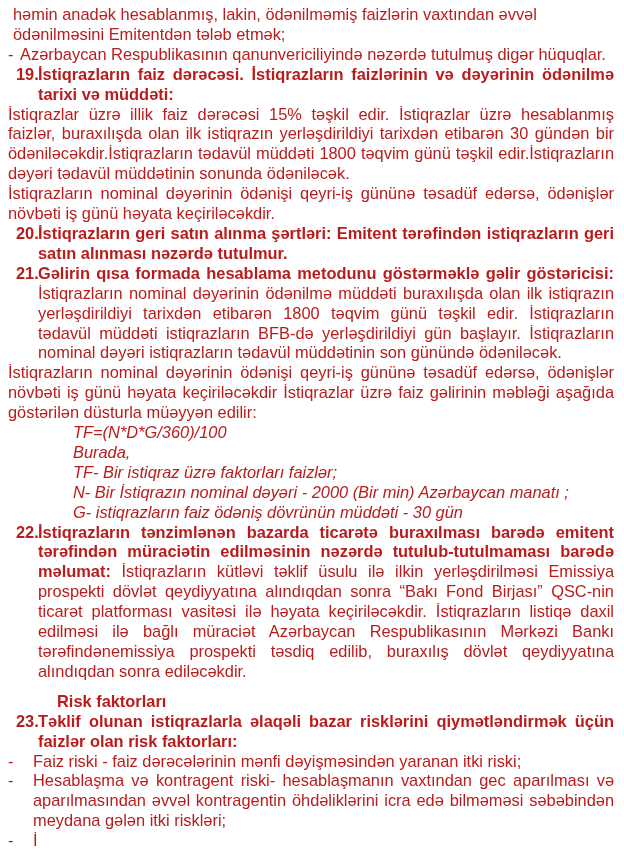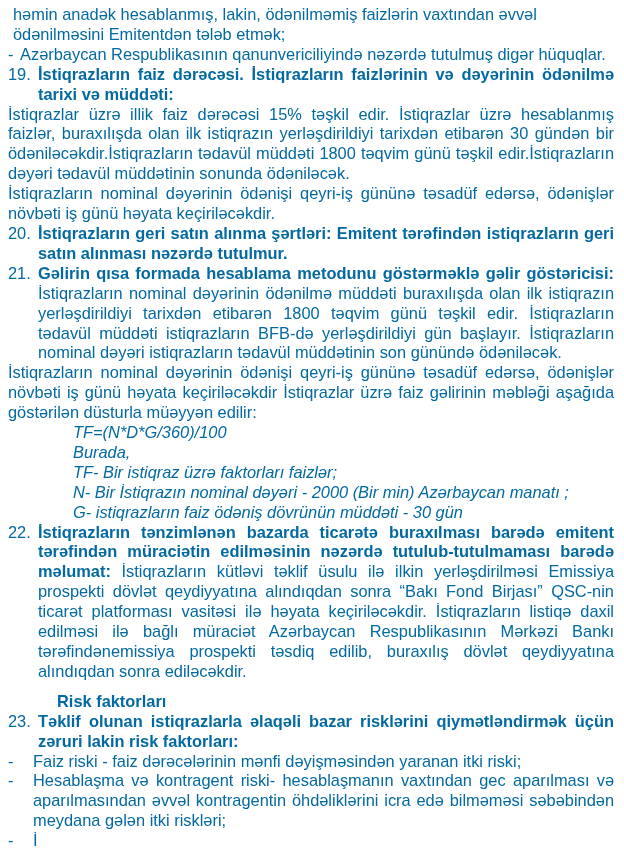--- a/index.html
+++ b/index.html
@@ -2,32 +2,32 @@
 <html><head>
 <meta charset="utf-8">
 <style>
   * { margin:0; padding:0; box-sizing:border-box; }
   html,body { background:#ffffff; }
   .page {
     position:relative;
     width:624px; height:867px;
     overflow:hidden;
     background:#ffffff;
-    color:#0369a1;
+    color:#b91c1c;
     font-family:"Liberation Sans","DejaVu Sans",sans-serif;
     font-size:16.4px;
     line-height:19.9px;
     padding:5px 10px 0 8px;
   }
   .j { text-align:justify; }
   .pre { white-space:pre-line; }
   .b { font-weight:bold; }
   .cont { padding-left:5px; }
   .num-item { position:relative; padding-left:30px; }
-  .num { position:absolute; left:0; top:0; font-weight:normal; }
+  .num { position:absolute; left:8px; top:0; font-weight:bold; }
   .dash-item { position:relative; padding-left:25px; }
   .dash-item.narrow { padding-left:12px; }
   .dash { position:absolute; left:0; top:0; }
   .formula-line { padding-left:65px;font-style:italic; }
   .risk-head { font-weight:bold; padding-left:49px; margin-top:10px; }
 </style>
 </head>
 <body>
 
 <div class="page">
@@ -69,21 +69,21 @@
   <div class="num-item j">
     <span class="num">22.</span>
     <span class="b">İstiqrazların tənzimlənən bazarda ticarətə buraxılması barədə emitent tərəfindən müraciətin edilməsinin nəzərdə tutulub-tutulmaması barədə məlumat:</span>
     <span>İstiqrazların kütləvi təklif üsulu ilə ilkin yerləşdirilməsi Emissiya prospekti dövlət qeydiyyatına alındıqdan sonra “Bakı Fond Birjası” QSC-nin ticarət platforması vasitəsi ilə həyata keçiriləcəkdir. İstiqrazların listiqə daxil edilməsi ilə bağlı müraciət Azərbaycan Respublikasının Mərkəzi Bankı tərəfindənemissiya prospekti təsdiq edilib, buraxılış dövlət qeydiyyatına alındıqdan sonra ediləcəkdir.</span>
   </div>
 
   <div class="risk-head">Risk faktorları</div>
 
   <div class="num-item j">
     <span class="num">23.</span>
-    <span class="b">Təklif olunan istiqrazlarla əlaqəli bazar risklərini qiymətləndirmək üçün zəruri lakin risk faktorları:</span>
+    <span class="b">Təklif olunan istiqrazlarla əlaqəli bazar risklərini qiymətləndirmək üçün faizlər olan risk faktorları:</span>
   </div>
 
   <div class="dash-item">
     <span class="dash">-</span>
     <span>Faiz riski - faiz dərəcələrinin mənfi dəyişməsindən yaranan itki riski;</span>
   </div>
 
   <div class="dash-item j">
     <span class="dash">-</span>
     <span>Hesablaşma və kontragent riski- hesablaşmanın vaxtından gec aparılması və aparılmasından əvvəl kontragentin öhdəliklərini icra edə bilməməsi səbəbindən meydana gələn itki riskləri;</span>

